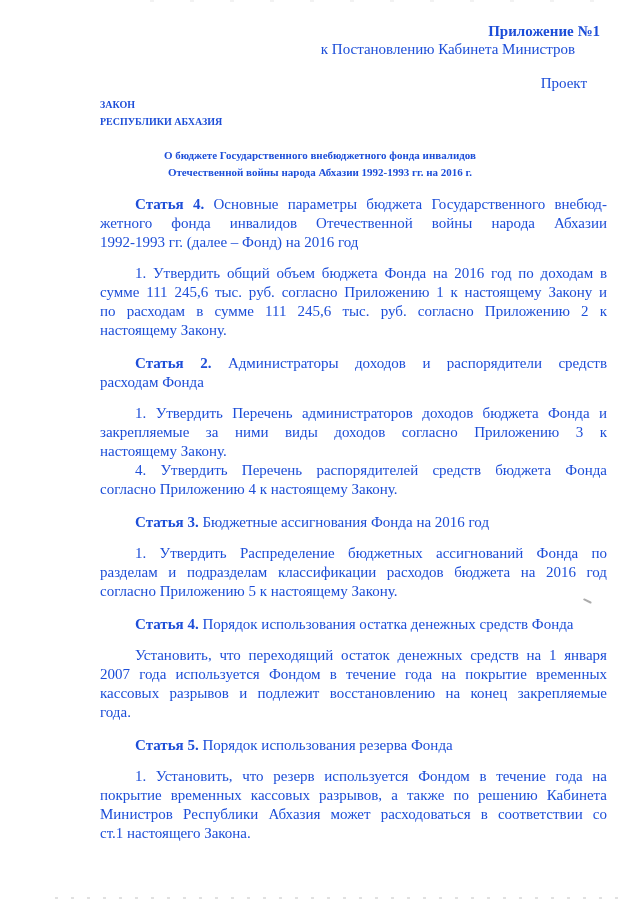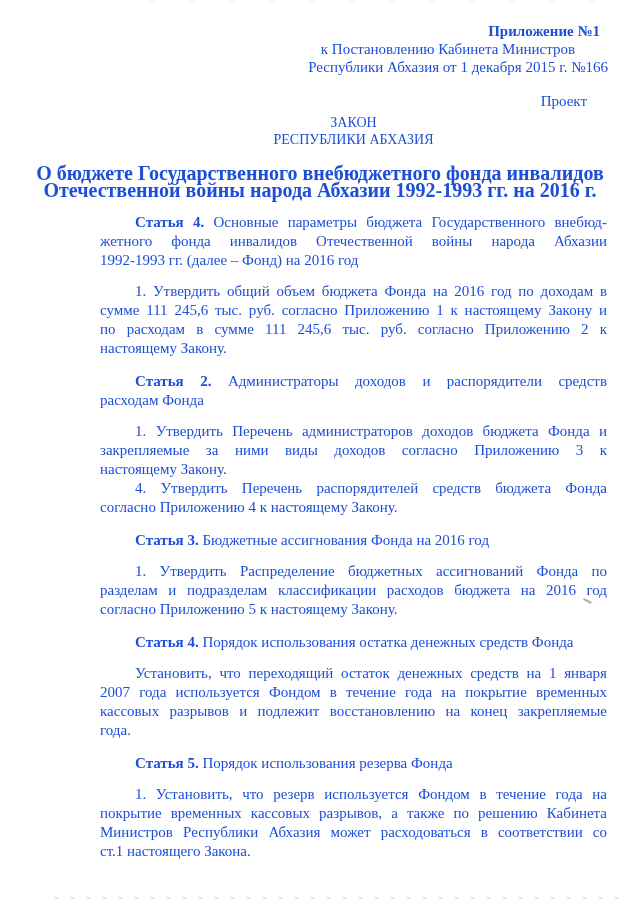--- a/index.html
+++ b/index.html
@@ -13,25 +13,25 @@
     color:#1d4ed8;
     font-size:15px;
   }
   
   .header-block{margin:22px 32px 0 0;text-align:right;line-height:18px;}
   .hl1{padding-right:8px;font-weight:bold;}
   .hl2{padding-right:33px;}
   .hl3{padding-right:0;}
   .project-line{padding-right:21px;margin-top:16px;}
   
-  .law-heading{margin:4px 33px 0 100px;text-align:center;line-height:17px;
-               font-weight:normal;font-size:14px;}
+  .law-heading{margin:4px 33px 0 100px;text-align:left;line-height:17px;
+               font-weight:bold;font-size:10px;}
   
   .doc-title{margin:17px 0 0 0;text-align:center;line-height:17px;
-             font-weight:bold;font-size:20px;}
+             font-weight:bold;font-size:11px;}
   
   #body-blocks{margin:10px 33px 0 100px;line-height:19px;}
   .block{margin-top:12px;}
   .block.article{margin-top:14px;}
   .para{margin:0;}
   .line{text-align:justify;text-align-last:justify;}
   .line.first{text-indent:35px;}
   .line.last{text-align-last:left;}
   .prefix{font-weight:bold;}
   
@@ -55,21 +55,20 @@
 </head>
 <body>
 
 <div class="page">
 
   <div class="artifact-top"></div>
 
   <div class="header-block">
     <div class="hl1">Приложение №1</div>
     <div class="hl2">к Постановлению Кабинета Министров</div>
-    <div class="hl3">Республики Абхазия от 1 декабря 2015 г. №166</div>
     <div class="project-line">Проект</div>
   </div>
 
   <div class="law-heading">
     <div>ЗАКОН</div>
     <div>РЕСПУБЛИКИ АБХАЗИЯ</div>
   </div>
 
   <div class="doc-title">
     <div>О бюджете Государственного внебюджетного фонда инвалидов</div>

